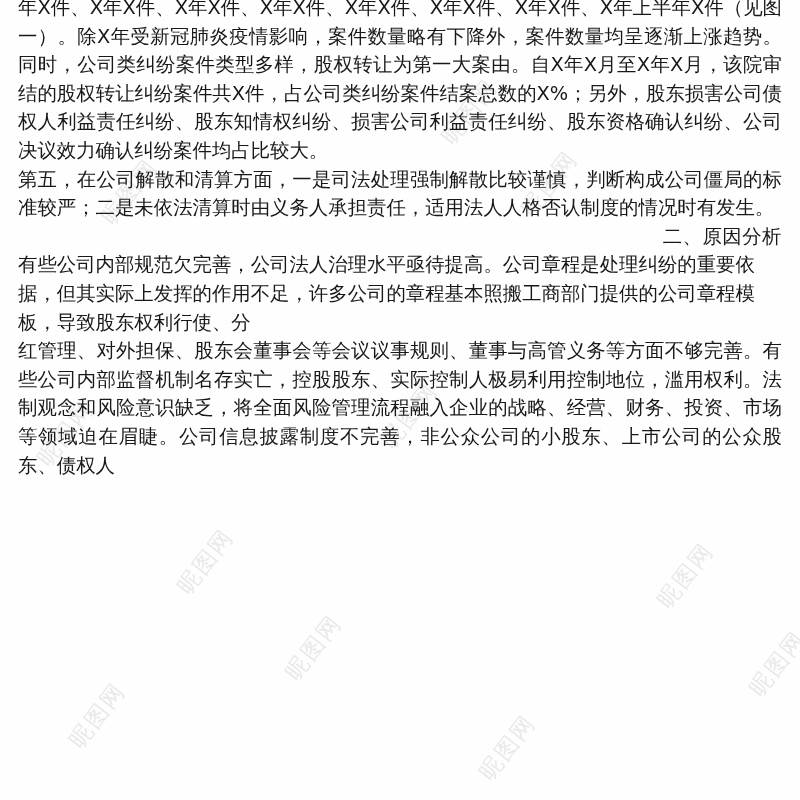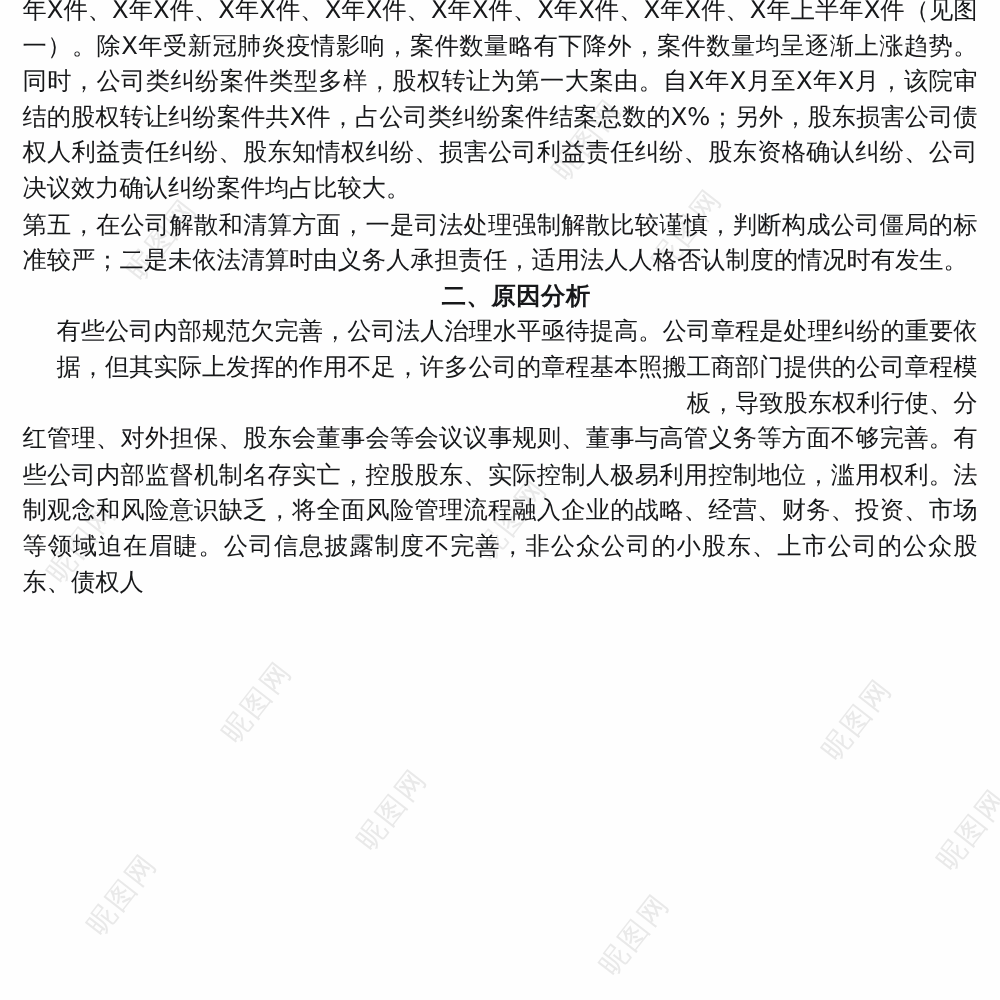--- a/index.html
+++ b/index.html
@@ -58,28 +58,28 @@
     font-size: 19.4px;
     line-height: 28.6px;
     text-align: justify;
     text-justify: inter-character;
     word-break: break-all;
     letter-spacing: 0px;
     font-weight: 400;
   }
 
   .para.heading {
-    font-weight: 700;
-    text-align: center;
+    font-weight: 400;
+    text-align: right;
     letter-spacing: 0.5px;
     padding-left: 44px;
   }
 
   .para.noindent {
-    text-align: right;
+    text-align: left;
   }
 </style>
 </head>
 <body>
 
 <div id="page">
 
   <div id="watermark-layer">
       <div class="wm" style="top: 96px; left: 432px;">昵图网</div>
       <div class="wm" style="top: 168px; left: 512px;">昵图网</div>

